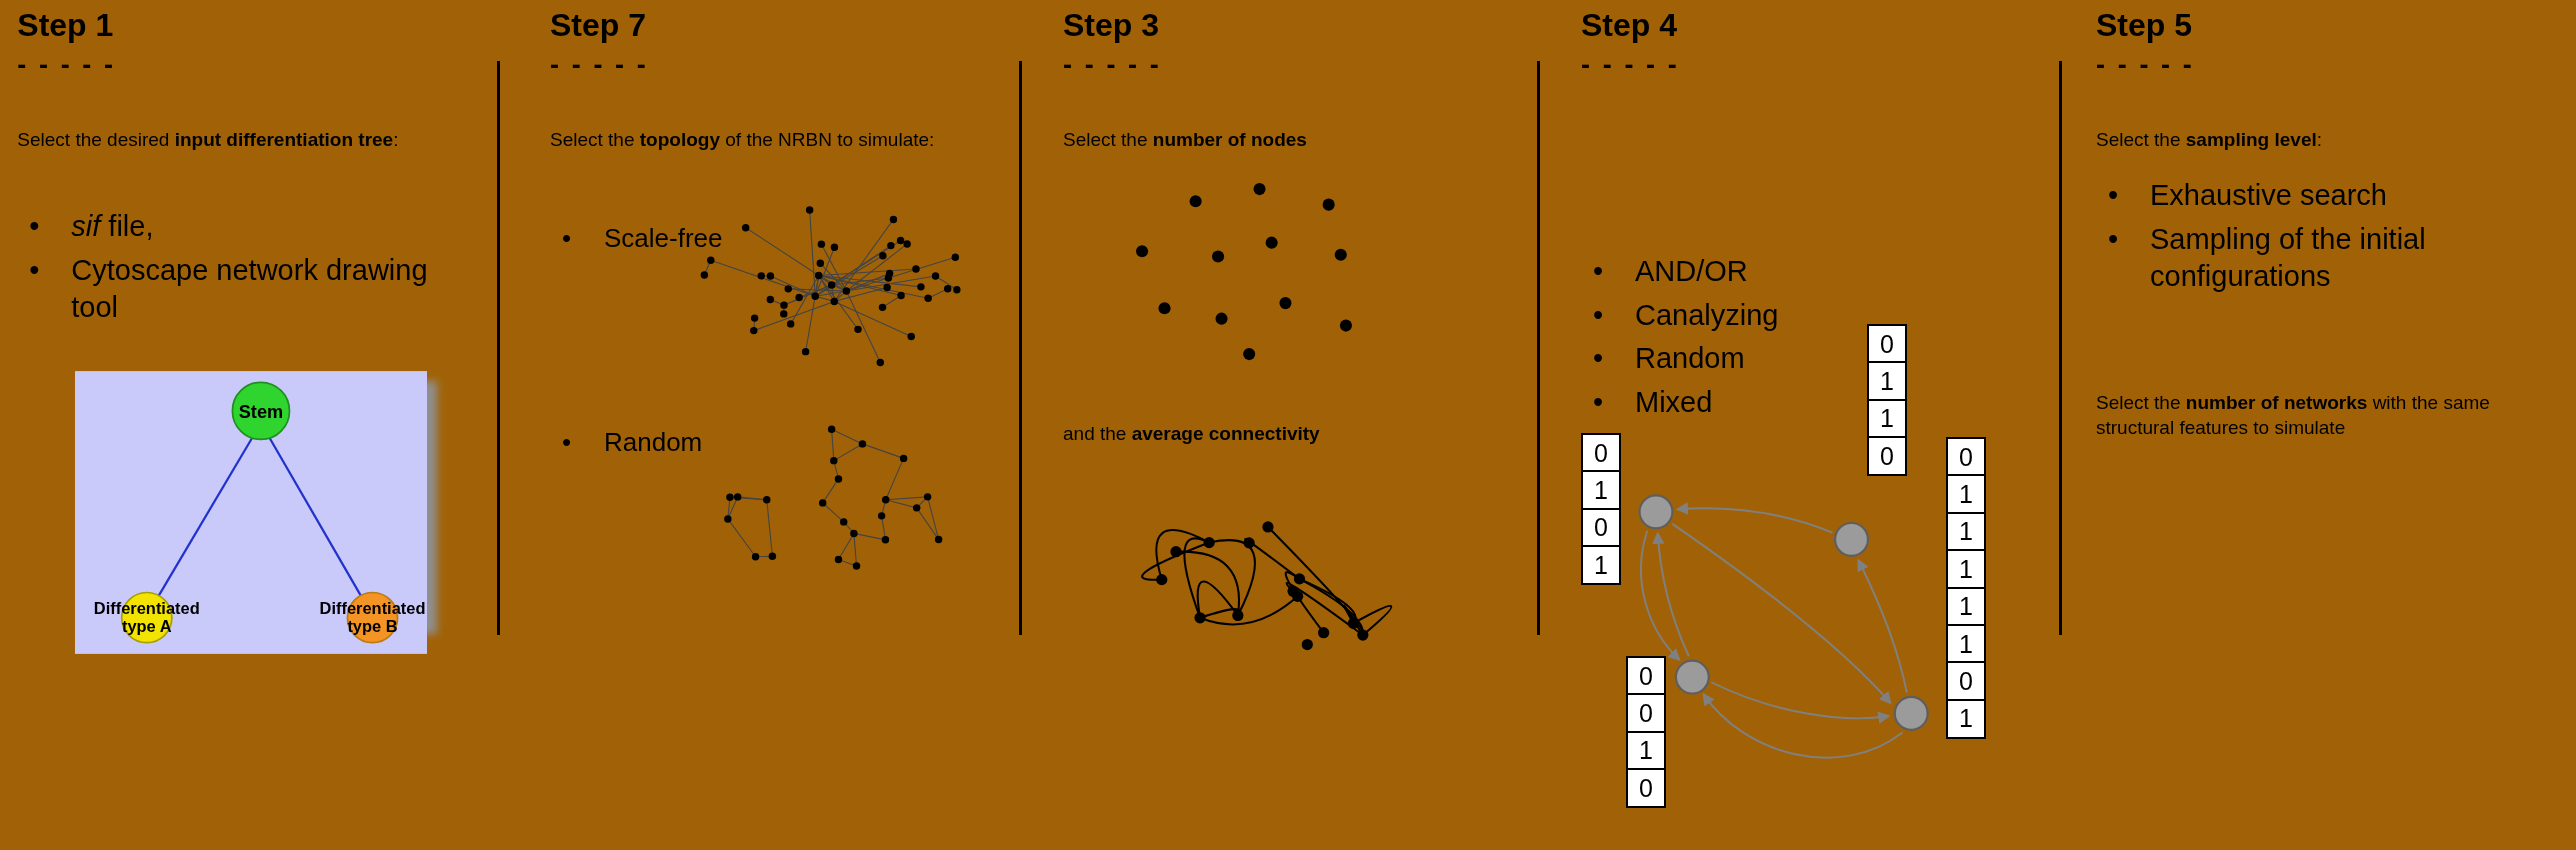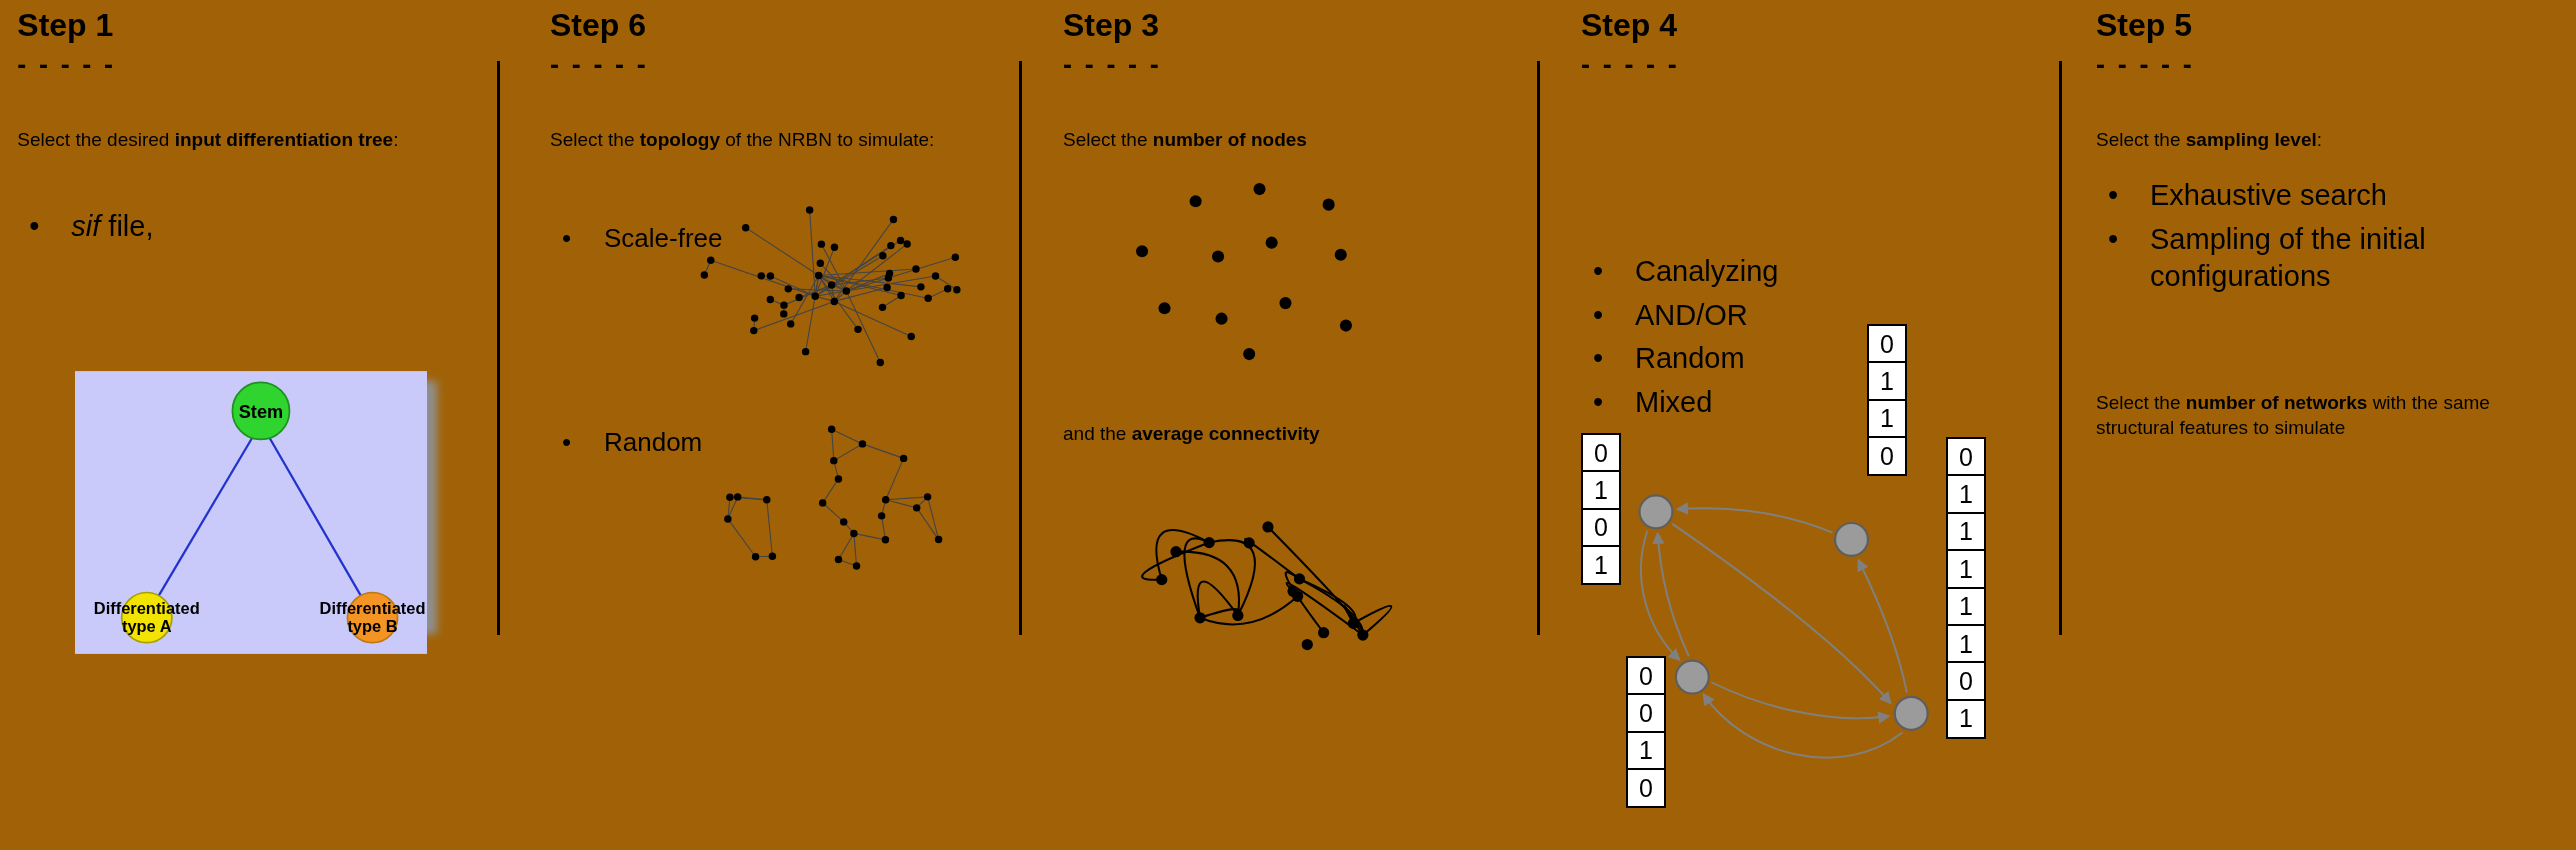--- a/index.html
+++ b/index.html
@@ -30,20 +30,21 @@
 <body>
 
 <div class="canvas">
 
   <section class="col" style="left:17.3px;width:472px">
     <h2 class="step-title">Step 1</h2>
     <div class="dashes">- - - - -</div>
     <p class="para" style="top:128px;width:454px"><span>Select the desired </span><b>input differentiation tree</b><span>:</span></p>
     <ul class="blist" style="top:208px;width:454px">
       <li><i>sif</i><span> file,</span></li>
+      <li><span>Cytoscape network drawing tool</span></li>
     </ul>
     <div class="tree-fig" style="left:58px;top:371px;width:352px;height:253px">
       <svg width="352" height="283" viewBox="0 0 407 327">
         <rect x="0" y="0" width="407" height="327" fill="#c9c9fa"></rect>
         <g stroke-width="2.6" stroke="#2233cc">
           <line x1="215" y1="60" x2="83" y2="283"></line>
           <line x1="215" y1="60" x2="344" y2="283"></line>
         </g>
         <circle cx="215" cy="46" r="33" stroke="#1f8f1f" stroke-width="2" fill="#2fd42f"></circle>
         <text class="tlab-big" x="215" y="54" text-anchor="middle">Stem</text>
@@ -53,21 +54,21 @@
         <text class="tlab" x="83" y="302" text-anchor="middle">type A</text>
         <text class="tlab" x="344" y="281" text-anchor="middle">Differentiated</text>
         <text class="tlab" x="344" y="302" text-anchor="middle">type B</text>
       </svg>
     </div>
   </section>
 
   <div class="vdiv" style="left:497px"></div>
 
   <section class="col" style="left:550px;width:454px">
-    <h2 class="step-title">Step 6</h2>
+    <h2 class="step-title">Step 7</h2>
     <div class="dashes">- - - - -</div>
     <p class="para" style="top:128px;width:414px"><span>Select the </span><b>topology</b><span> of the NRBN to simulate:</span></p>
     <div class="bullet-abs" style="top:222px"><span>Scale-free</span></div>
     <svg id="g-sf" class="figsvg" style="left:143px;top:177px" width="286" height="216" viewBox="0 0 330 250">
         <g stroke="#444" stroke-width="1.3">
           <line x1="160" y1="125" x2="145" y2="114"></line>
           <line x1="160" y1="125" x2="177" y2="132"></line>
           <line x1="160" y1="125" x2="163" y2="144"></line>
           <line x1="160" y1="125" x2="141" y2="138"></line>
           <line x1="145" y1="114" x2="177" y2="132"></line>
@@ -272,22 +273,22 @@
         <circle cx="58.67712554152705" cy="139.3323846551926" r="6.5" fill="#000"></circle>
       </svg>
   </section>
 
   <div class="vdiv" style="left:1537px"></div>
 
   <section class="col" style="left:1581px;width:472px">
     <h2 class="step-title">Step 4</h2>
     <div class="dashes">- - - - -</div>
     <ul class="blist" style="top:253px;width:363px">
+      <li><span>AND/OR</span></li>
       <li><span>Canalyzing</span></li>
-      <li><span>AND/OR</span></li>
       <li><span>Random</span></li>
       <li><span>Mixed</span></li>
     </ul>
 
     <div class="bintable" style="left:286px;top:324px">
       <div class="bincell">0</div>
       <div class="bincell">1</div>
       <div class="bincell">1</div>
       <div class="bincell">0</div>
     </div>

